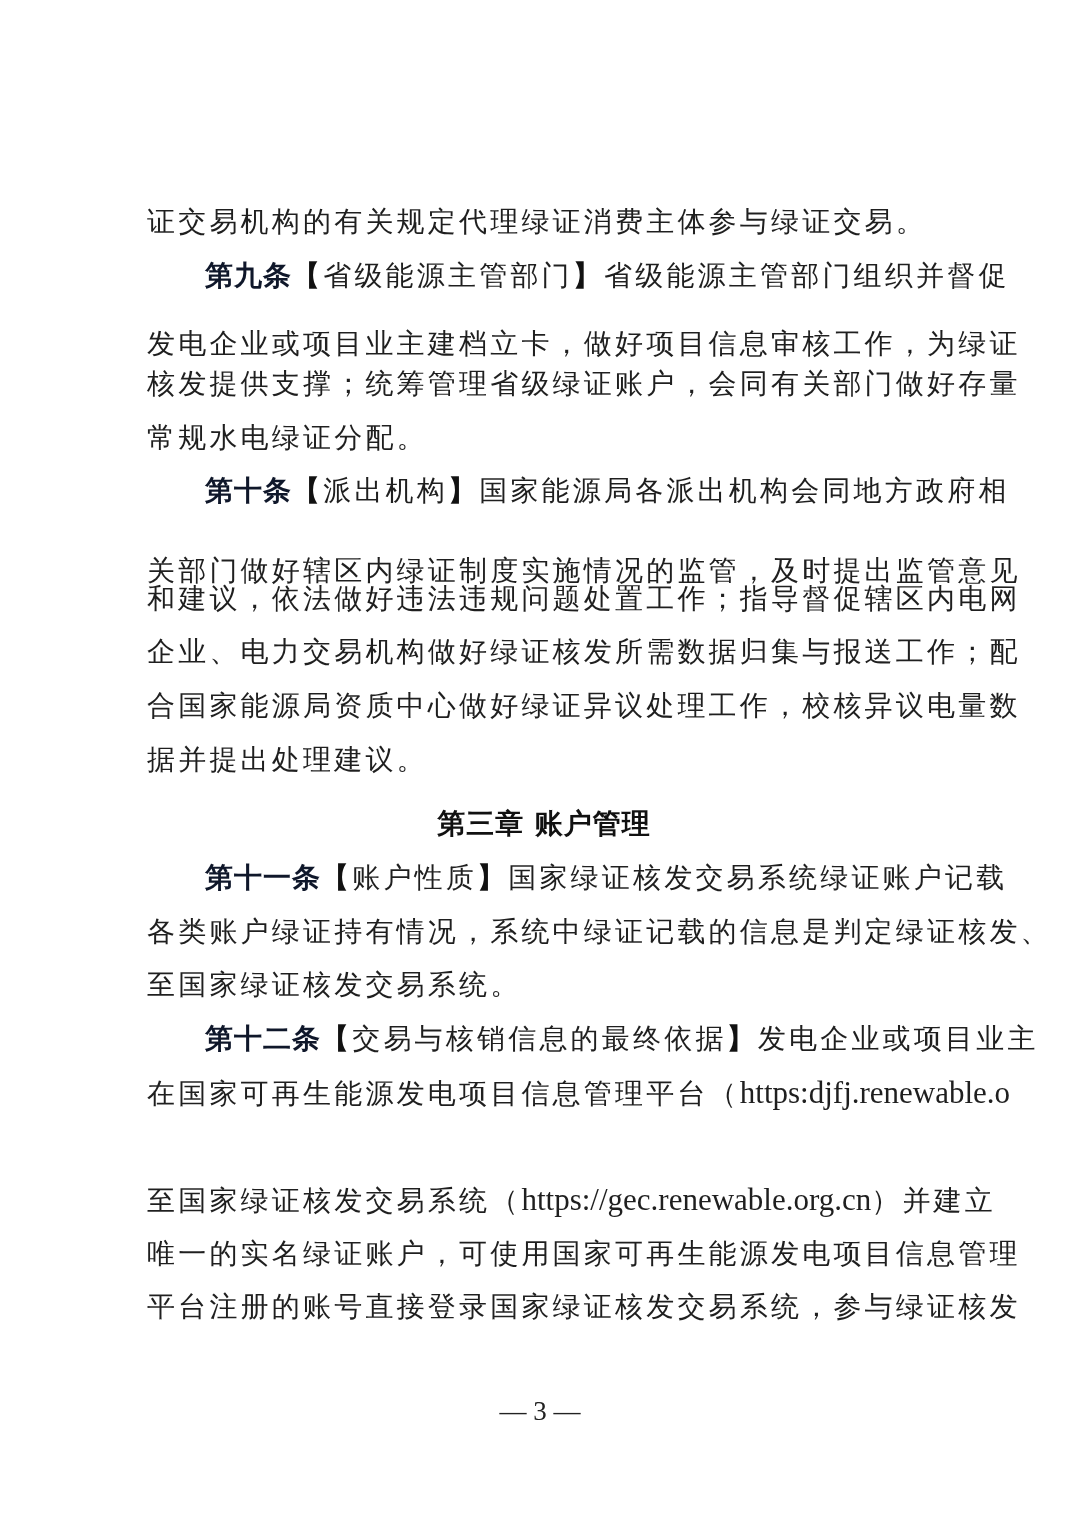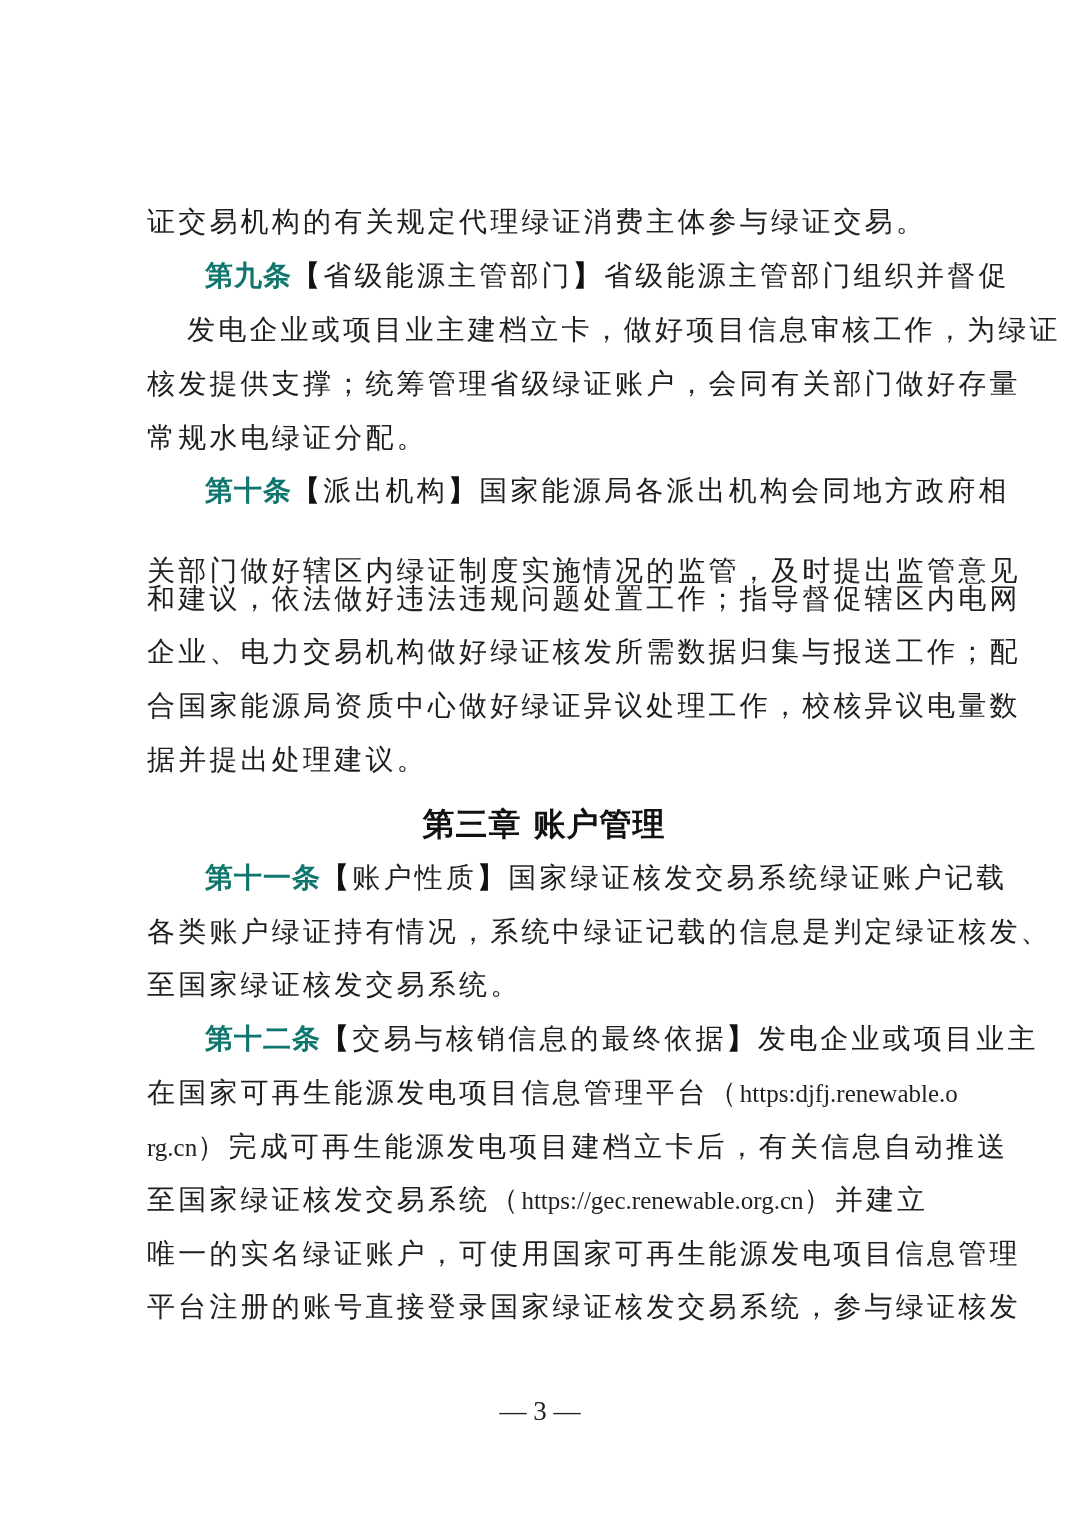--- a/index.html
+++ b/index.html
@@ -35,45 +35,45 @@
       color: #1f1f1f;
     }
     .line.indent {
       left: 205px;
       width: 742px;
     }
     .lead {
       font-family: Liberation Mono, monospace;
       font-weight: bold;
       letter-spacing: 1px;
-      color: #0f766e;
+      color: #0f172a;
     }
     .bracket {
       font-weight: bold;
       color: #111111;
     }
     .chapter {
       position: absolute;
       left: 0;
       width: 1080px;
       top: 797px;
       height: 54px;
       line-height: 54px;
       text-align: center;
       font-family: "DejaVu Sans", "Liberation Sans", sans-serif;
       font-weight: bold;
-      font-size: 32px;
+      font-size: 28px;
       letter-spacing: 1px;
       color: #111111;
       padding-left: 8px;
       box-sizing: border-box;
     }
     .url {
       font-family: "Liberation Serif", "DejaVu Serif", serif;
-      font-size: 25px;
+      font-size: 31px;
       letter-spacing: 0;
     }
     .page-number {
       position: absolute;
       left: 0;
       width: 1080px;
       top: 1396px;
       text-align: center;
       font-family: "Liberation Serif", "DejaVu Serif", serif;
       font-size: 27px;
@@ -85,21 +85,21 @@
 
 <div class="page">
 
   <div class="line" style="top:195px;">
     <span>证交易机构的有关规定代理绿证消费主体参与绿证交易。</span>
   </div>
 
   <div class="line indent" style="top:249px;">
     <span class="lead">第九条</span><span class="bracket">【</span><span>省级能源主管部门</span><span class="bracket">】</span><span>省级能源主管部门组织并督促</span>
   </div>
-  <div class="line" style="top:303px;margin-left:40px;">
+  <div class="line" style="top:317px;">
     <span>发电企业或项目业主建档立卡，做好项目信息审核工作，为绿证</span>
   </div>
   <div class="line" style="top:357px;">
     <span>核发提供支撑；统筹管理省级绿证账户，会同有关部门做好存量</span>
   </div>
   <div class="line" style="top:411px;">
     <span>常规水电绿证分配。</span>
   </div>
 
   <div class="line indent" style="top:464px;">
@@ -132,23 +132,20 @@
   <div class="line" style="top:958px;">
     <span>至国家绿证核发交易系统。</span>
   </div>
 
   <div class="line indent" style="top:1012px;">
     <span class="lead">第十二条</span><span class="bracket">【</span><span>交易与核销信息的最终依据</span><span class="bracket">】</span><span>发电企业或项目业主</span>
   </div>
   <div class="line" style="top:1066px;">
     <span>在国家可再生能源发电项目信息管理平台（</span><span class="url">https:djfj.renewable.o</span>
   </div>
-  <div class="line" style="top:1120px;">
-    <span class="url">rg.cn</span><span>）完成可再生能源发电项目建档立卡后，有关信息自动推送</span>
-  </div>
   <div class="line" style="top:1173px;">
     <span>至国家绿证核发交易系统（</span><span class="url">https://gec.renewable.org.cn</span><span>）并建立</span>
   </div>
   <div class="line" style="top:1280px;">
     <span>平台注册的账号直接登录国家绿证核发交易系统，参与绿证核发</span>
   </div>
   <div class="line" style="top:1227px;">
     <span>唯一的实名绿证账户，可使用国家可再生能源发电项目信息管理</span>
   </div>
 

